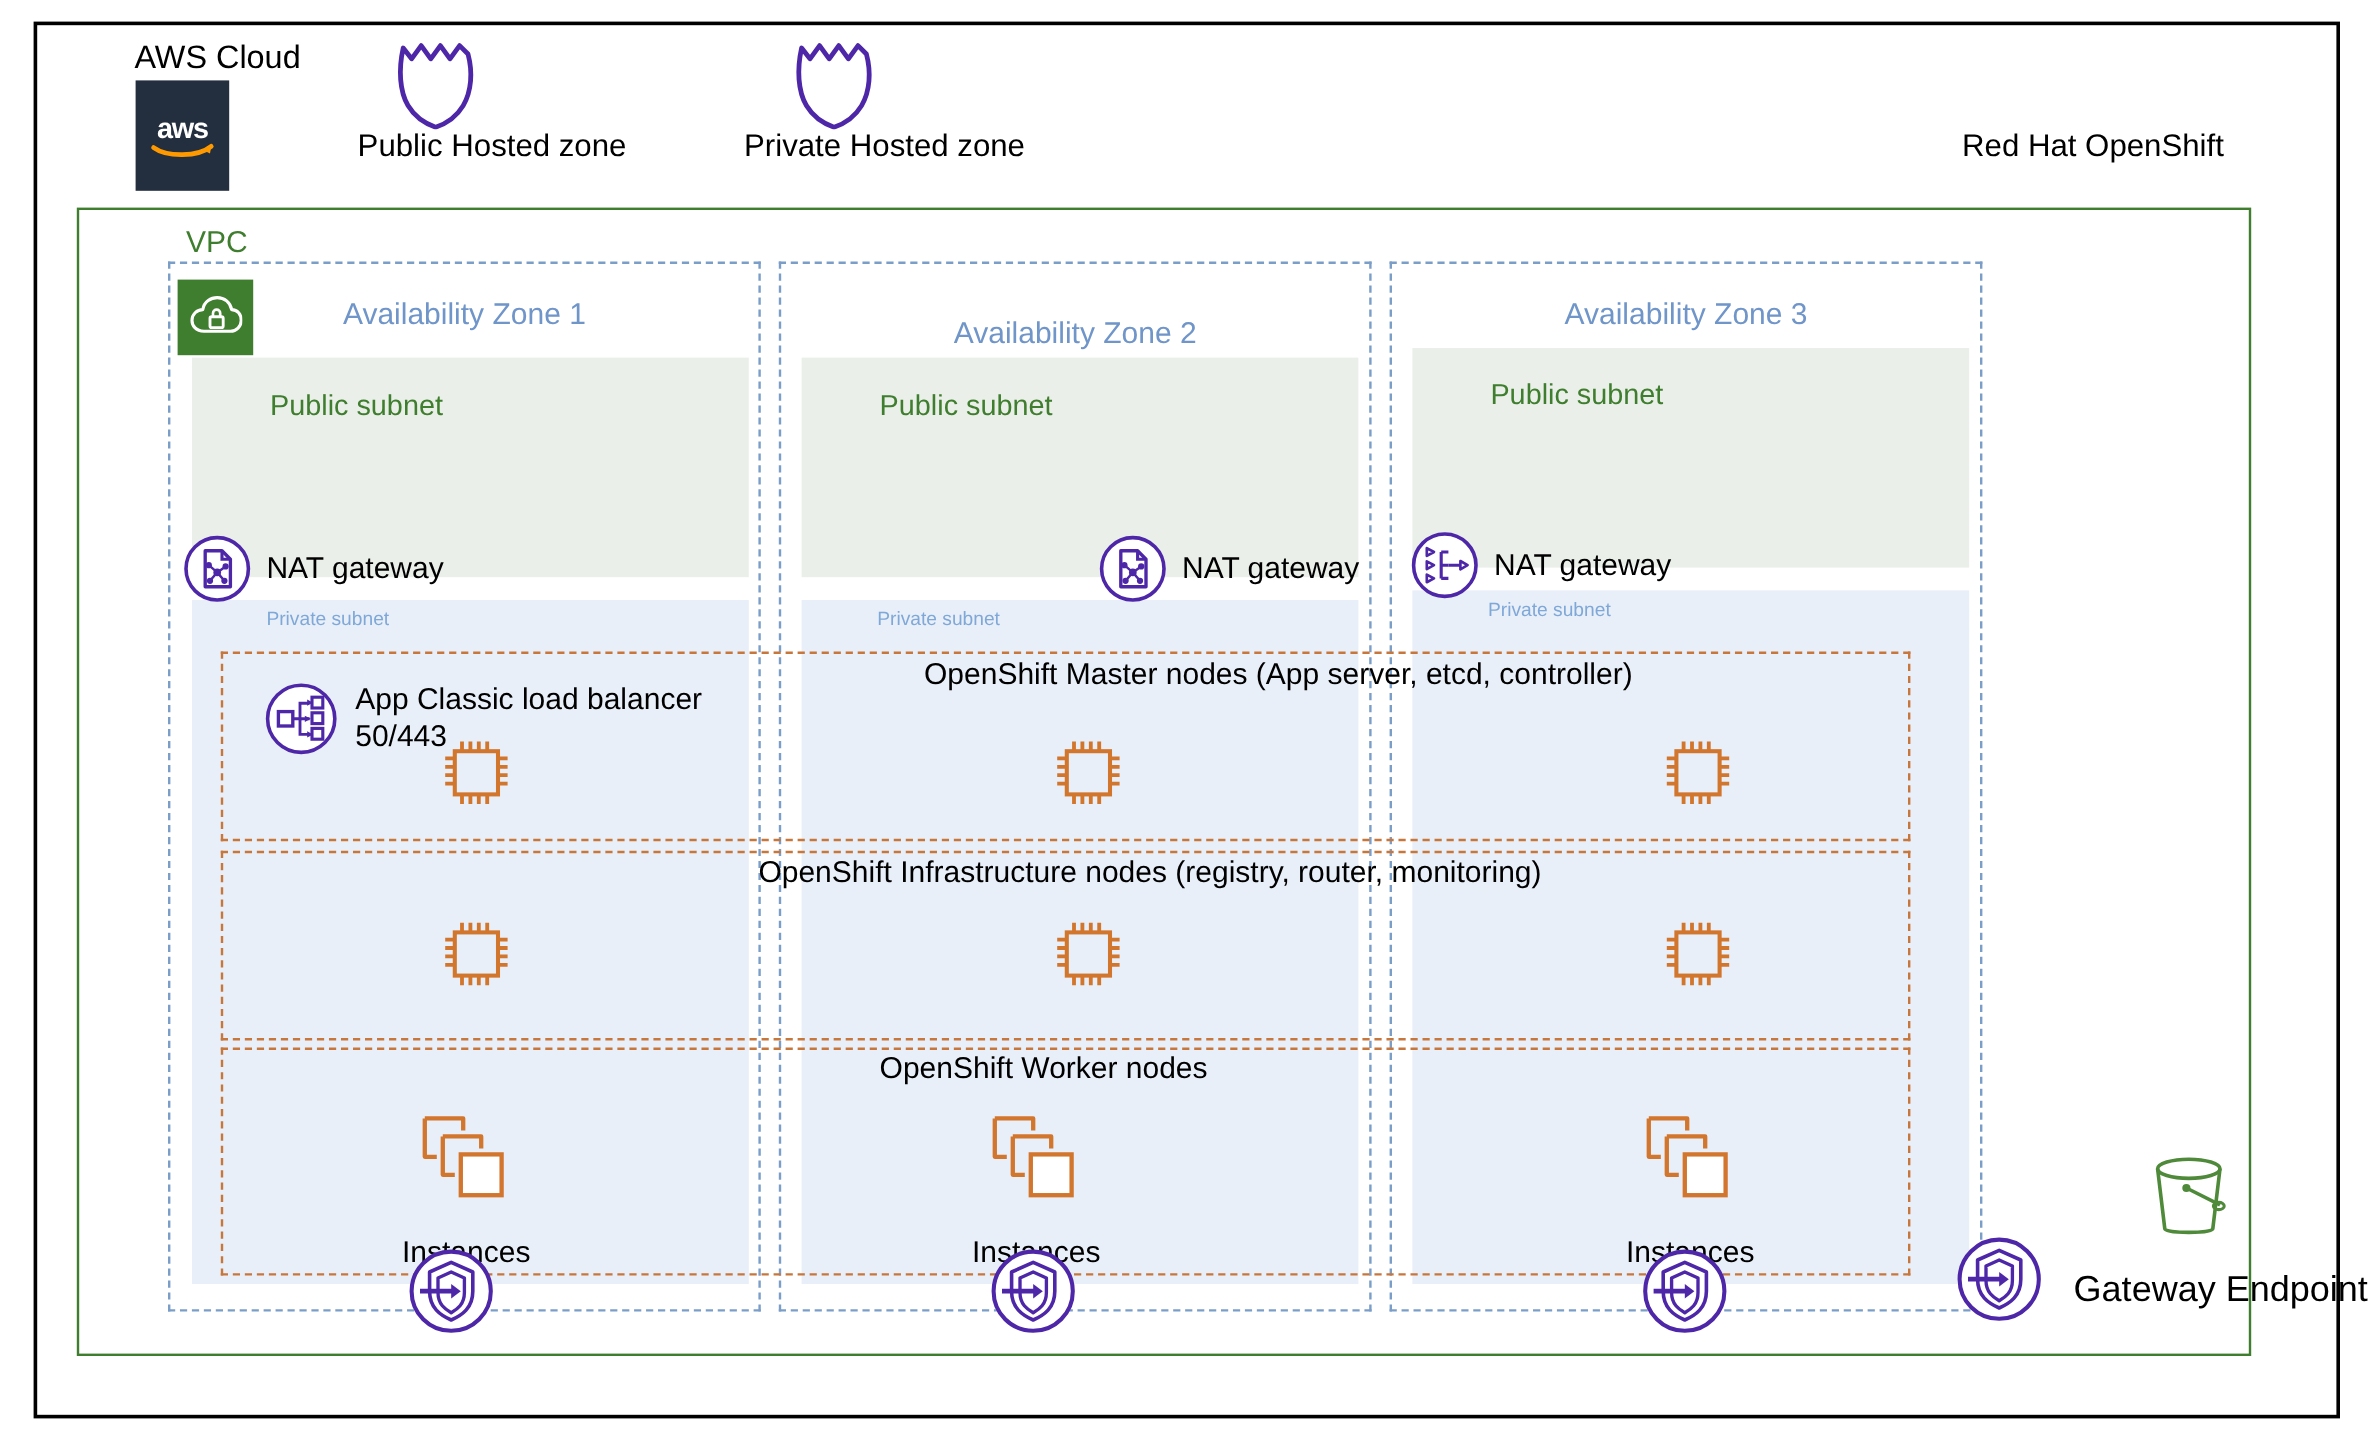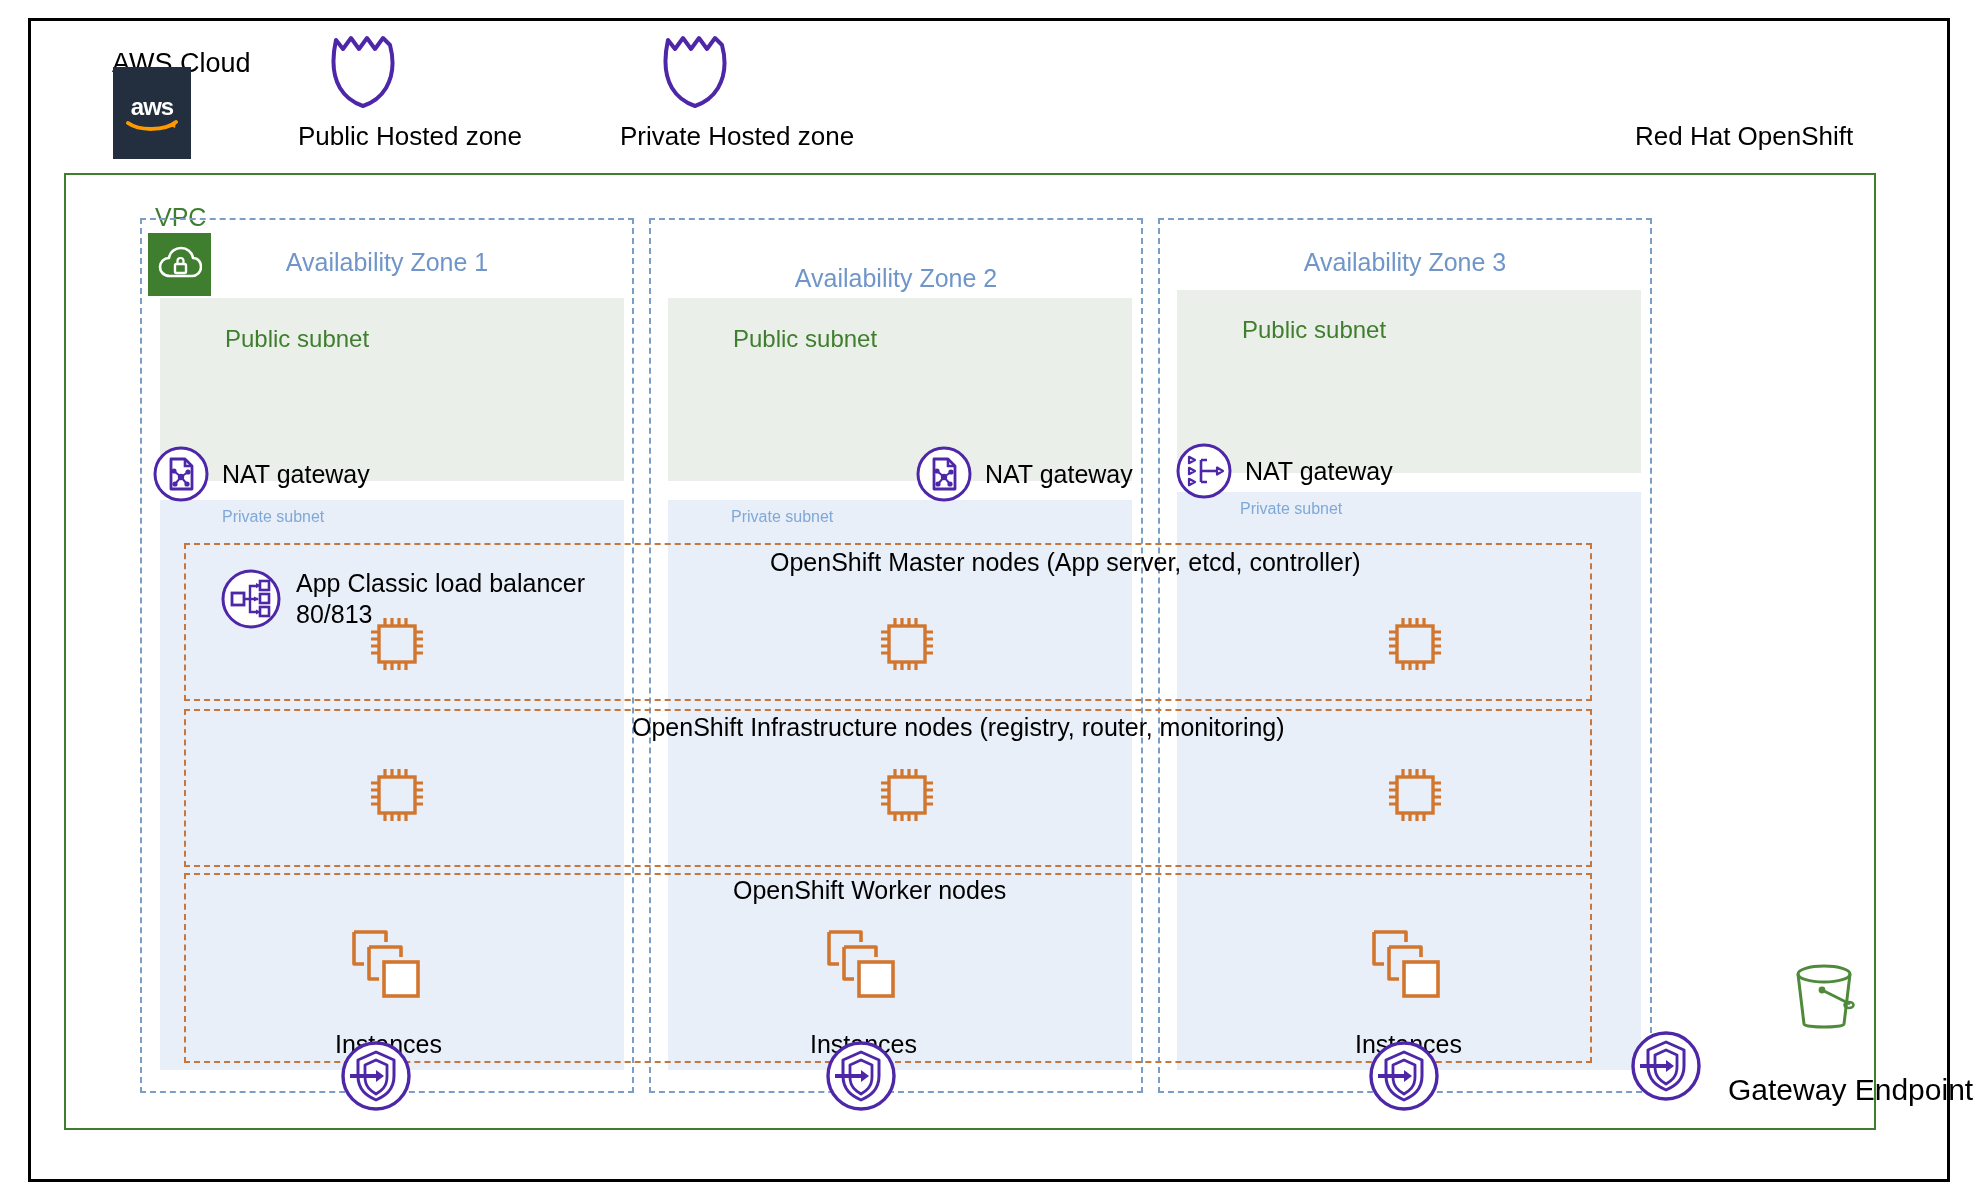--- a/index.html
+++ b/index.html
@@ -5,21 +5,21 @@
   html,body{margin:0;padding:0;background:#ffffff;}
   body{font-family:"Liberation Sans","DejaVu Sans",sans-serif;}
   #canvas{position:relative;width:1978px;height:1200px;background:#ffffff;overflow:hidden;}
 
   .abs{position:absolute;}
 
   
   #aws-cloud-frame{left:28px;top:18px;width:1922px;height:1164px;border:3px solid #000000;box-sizing:border-box;}
 
   
-  .lbl{position:absolute;white-space:nowrap;color:#000000;margin-top:15px;}
+  .lbl{position:absolute;white-space:nowrap;color:#000000;}
   #aws-cloud-label{left:112px;top:33px;font-size:27px;}
   #public-hosted-zone-label{left:298px;top:106px;font-size:26px;}
   #private-hosted-zone-label{left:620px;top:106px;font-size:26px;}
   #redhat-label{left:1635px;top:106px;font-size:26px;}
 
   
   #aws-logo{left:113px;top:67px;width:78px;height:92px;background:#232f3e;display:flex;align-items:center;justify-content:center;}
   #aws-logo svg{display:block;}
 
   
@@ -271,21 +271,21 @@
         <path d="M24 31 h6 l0 -13 h7" stroke="#4d27a8" stroke-width="2.4" fill="none"></path>
         <path d="M30 31 h8" stroke="#4d27a8" stroke-width="2.4" fill="none"></path>
         <path d="M30 31 l0 13 h7" stroke="#4d27a8" stroke-width="2.4" fill="none"></path>
         <path d="M36 15 l5 2.6 l-5 2.6 z" fill="#4d27a8"></path>
         <path d="M34 28.4 l5 2.6 l-5 2.6 z" fill="#4d27a8"></path>
         <path d="M36 41.4 l5 2.6 l-5 2.6 z" fill="#4d27a8"></path>
       </svg>
     </span>
     <span class="lb-text">
       <span>App Classic load balancer</span><br>
-      <span>80/813</span>
+      <span>50/443</span>
     </span>
   </div>
 
 
   <div id="chip-m1" class="chip">
     <svg width="64" height="64" viewBox="0 0 64 64">
       <rect x="14" y="14" width="36" height="36" fill="none" stroke="#d2762e" stroke-width="3.4"></rect>
       <g stroke="#d2762e" stroke-width="3.2">
         <path d="M20 14 v-8 M27 14 v-8 M34 14 v-8 M41 14 v-8"></path>
         <path d="M20 50 v8 M27 50 v8 M34 50 v8 M41 50 v8"></path>

